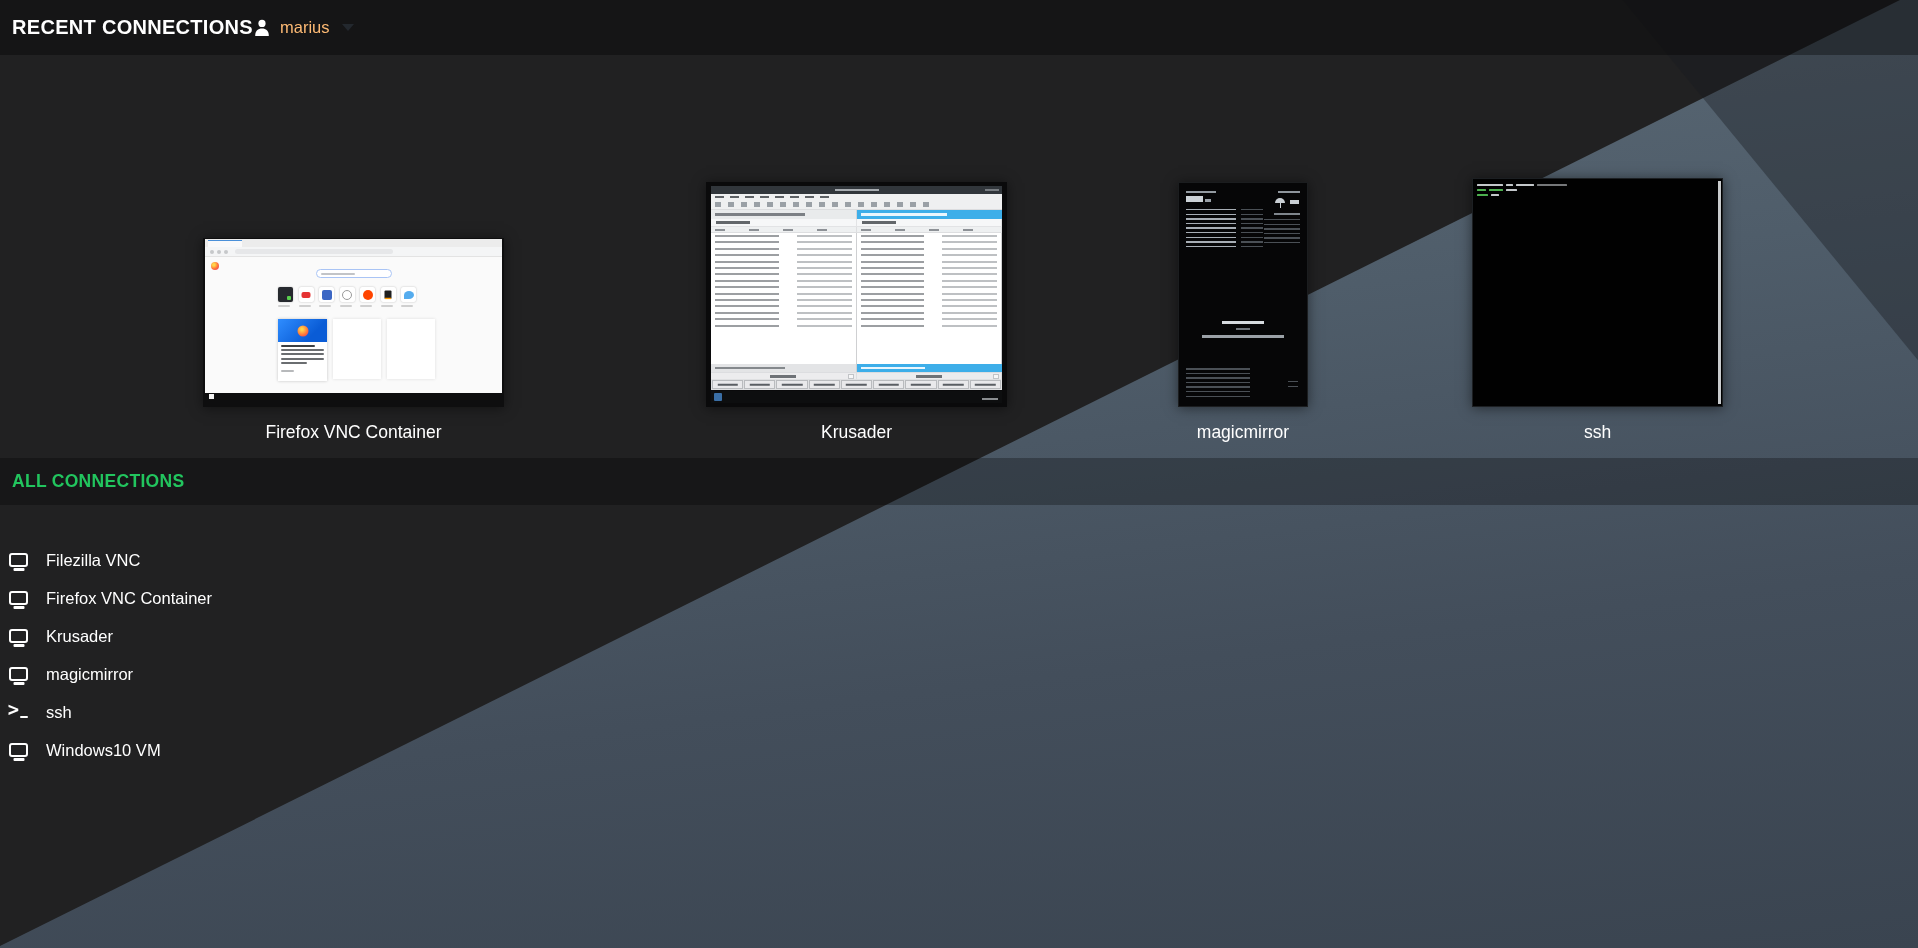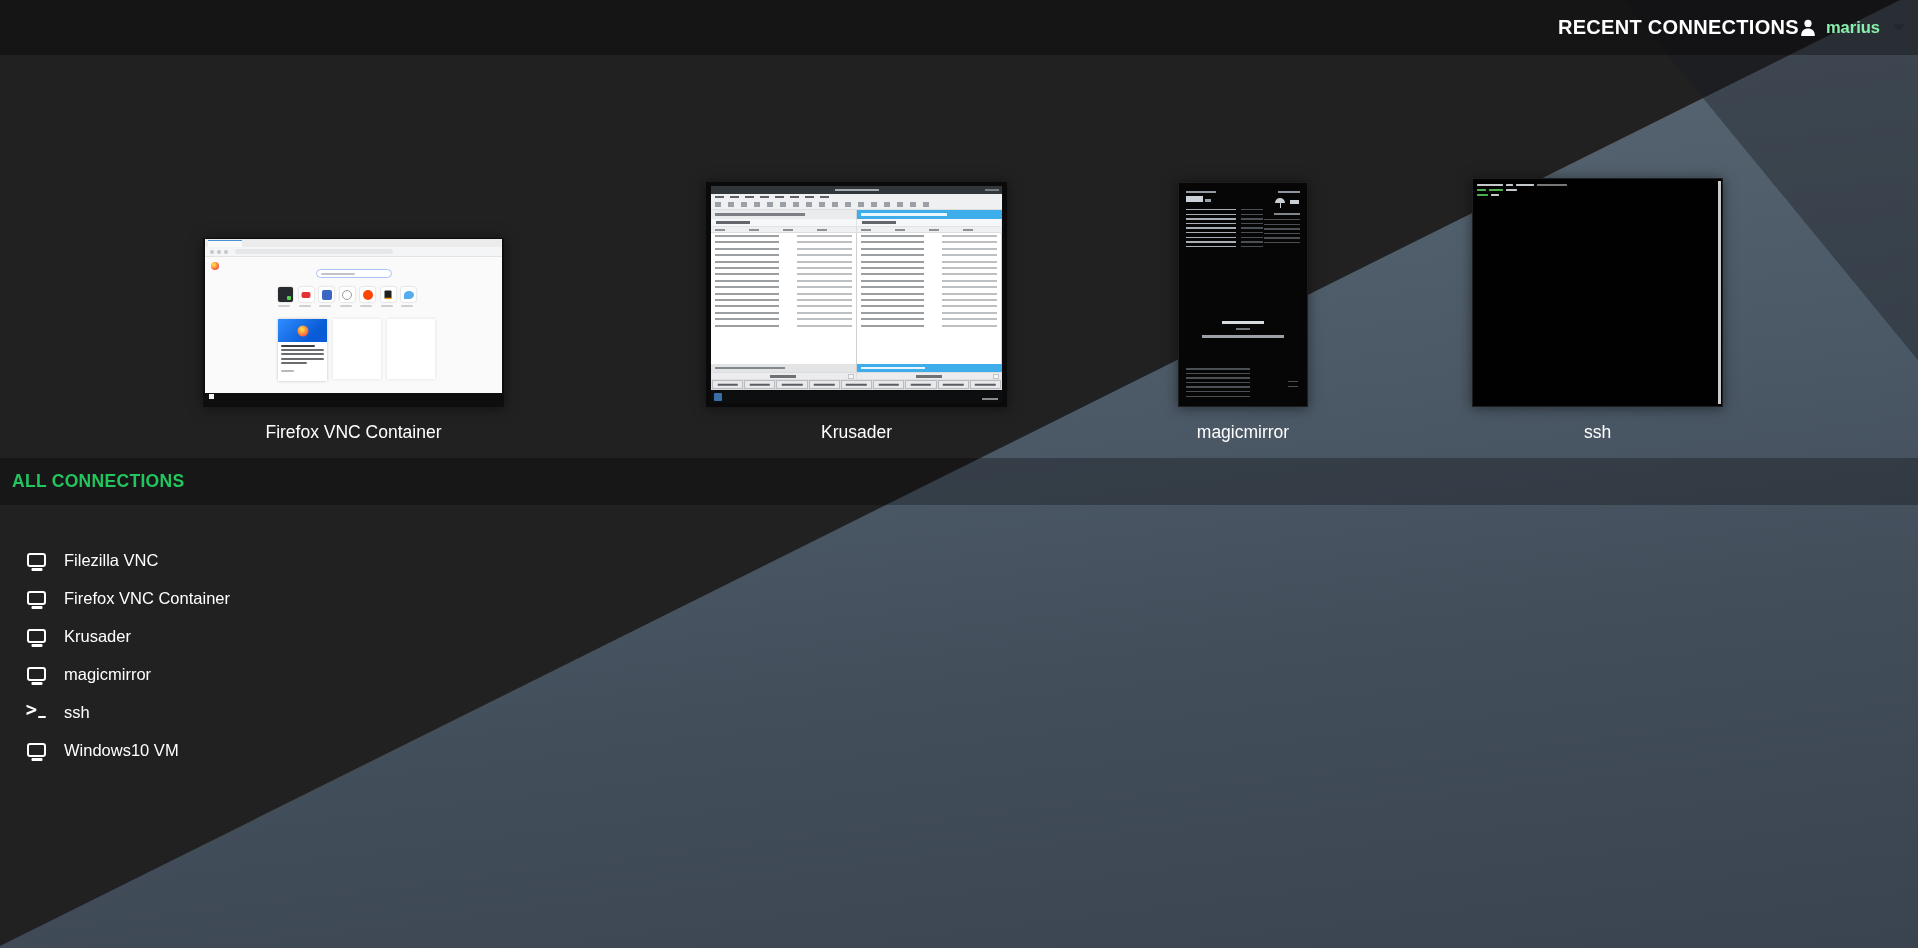--- a/index.html
+++ b/index.html
@@ -9,25 +9,25 @@
 
   
   .bg-slate{position:absolute;inset:0;
     background:linear-gradient(173deg,#5d6b77 6%,#4f5d6a 38%,#434e5b 68%,#3a4450 100%);
     clip-path:polygon(99.06% 0,100% 0,100% 100%,0 100%,0 99.8%);}
   .bg-corner{position:absolute;inset:0;background:rgba(24,28,33,.40);
     clip-path:polygon(84.6% 0,100% 0,100% 38%);}
 
   
   .topbar{position:absolute;left:0;top:0;width:100%;height:55px;background:rgba(0,0,0,.34);
-    display:flex;align-items:center;justify-content:flex-end;z-index:5}
+    display:flex;align-items:center;justify-content:flex-start;z-index:5}
   .topbar h1{color:#fff;font-size:20px;font-weight:700;letter-spacing:.3px;margin-left:12px}
   .user{display:flex;align-items:center;gap:9px;margin-right:13px;cursor:pointer}
   .user svg{display:block}
-  .user .uname{color:#86efac;font-size:16.5px;font-weight:700}
+  .user .uname{color:#fdba74;font-size:16.5px;font-weight:400}
   .caret{width:0;height:0;border-left:6px solid transparent;border-right:6px solid transparent;
     border-top:7px solid #23282e;margin-left:4px}
 
   
   .recent{position:absolute;left:0;top:55px;width:100%;height:403px}
   .recent-item{position:absolute;display:block;text-decoration:none;cursor:pointer}
   .thumb{position:relative;box-shadow:0 1px 12px rgba(0,0,0,.5)}
   .caption{color:#fff;font-size:17.5px;text-align:center;margin-top:15px;white-space:nowrap}
 
   
@@ -155,21 +155,21 @@
   .allbar{position:absolute;left:0;top:458px;width:100%;height:47px;background:rgba(0,0,0,.28);
     display:flex;align-items:center;z-index:4}
   .allbar h2{color:#22c55e;font-size:17.5px;font-weight:700;letter-spacing:.3px;margin-left:12px}
   .filter{position:absolute;right:14px;top:7px;width:237px;height:33px}
   .filter input{width:100%;height:100%;background:rgba(12,14,16,.55);border:1px solid rgba(0,0,0,.45);
     border-radius:2px;color:#ddd;font-size:15px;padding:0 8px 0 34px;outline:none;font-family:inherit}
   .filter input::placeholder{color:#85898d}
   .filter .mag{position:absolute;left:9px;top:8px}
 
   .conn-list{position:absolute;left:0;top:541px;width:620px}
-  .conn{display:flex;align-items:center;height:38px;padding-left:27px;text-decoration:none;cursor:pointer}
+  .conn{display:flex;align-items:center;height:38px;padding-left:9px;text-decoration:none;cursor:pointer}
   .cicon{flex:0 0 24px;display:flex;justify-content:flex-start}
   .clabel{color:#fff;font-size:16.5px;margin-left:13px}
   .mon{width:19px;height:14px;border:2.5px solid #fff;border-radius:3px;position:relative}
   .mon::after{content:'';position:absolute;left:50%;bottom:-5.5px;transform:translateX(-50%);
     width:11px;height:2.5px;background:#fff;border-radius:1px}
   .term{position:relative;width:20px;height:16px}
   .term::before{content:'>';position:absolute;left:0;top:-3px;color:#fff;
     font:700 15px "DejaVu Sans Mono",monospace;transform:scale(1.25,1.3)}
   .term::after{content:'';position:absolute;right:1px;bottom:2px;width:8px;height:2.5px;background:#fff;border-radius:1px}
 </style>

